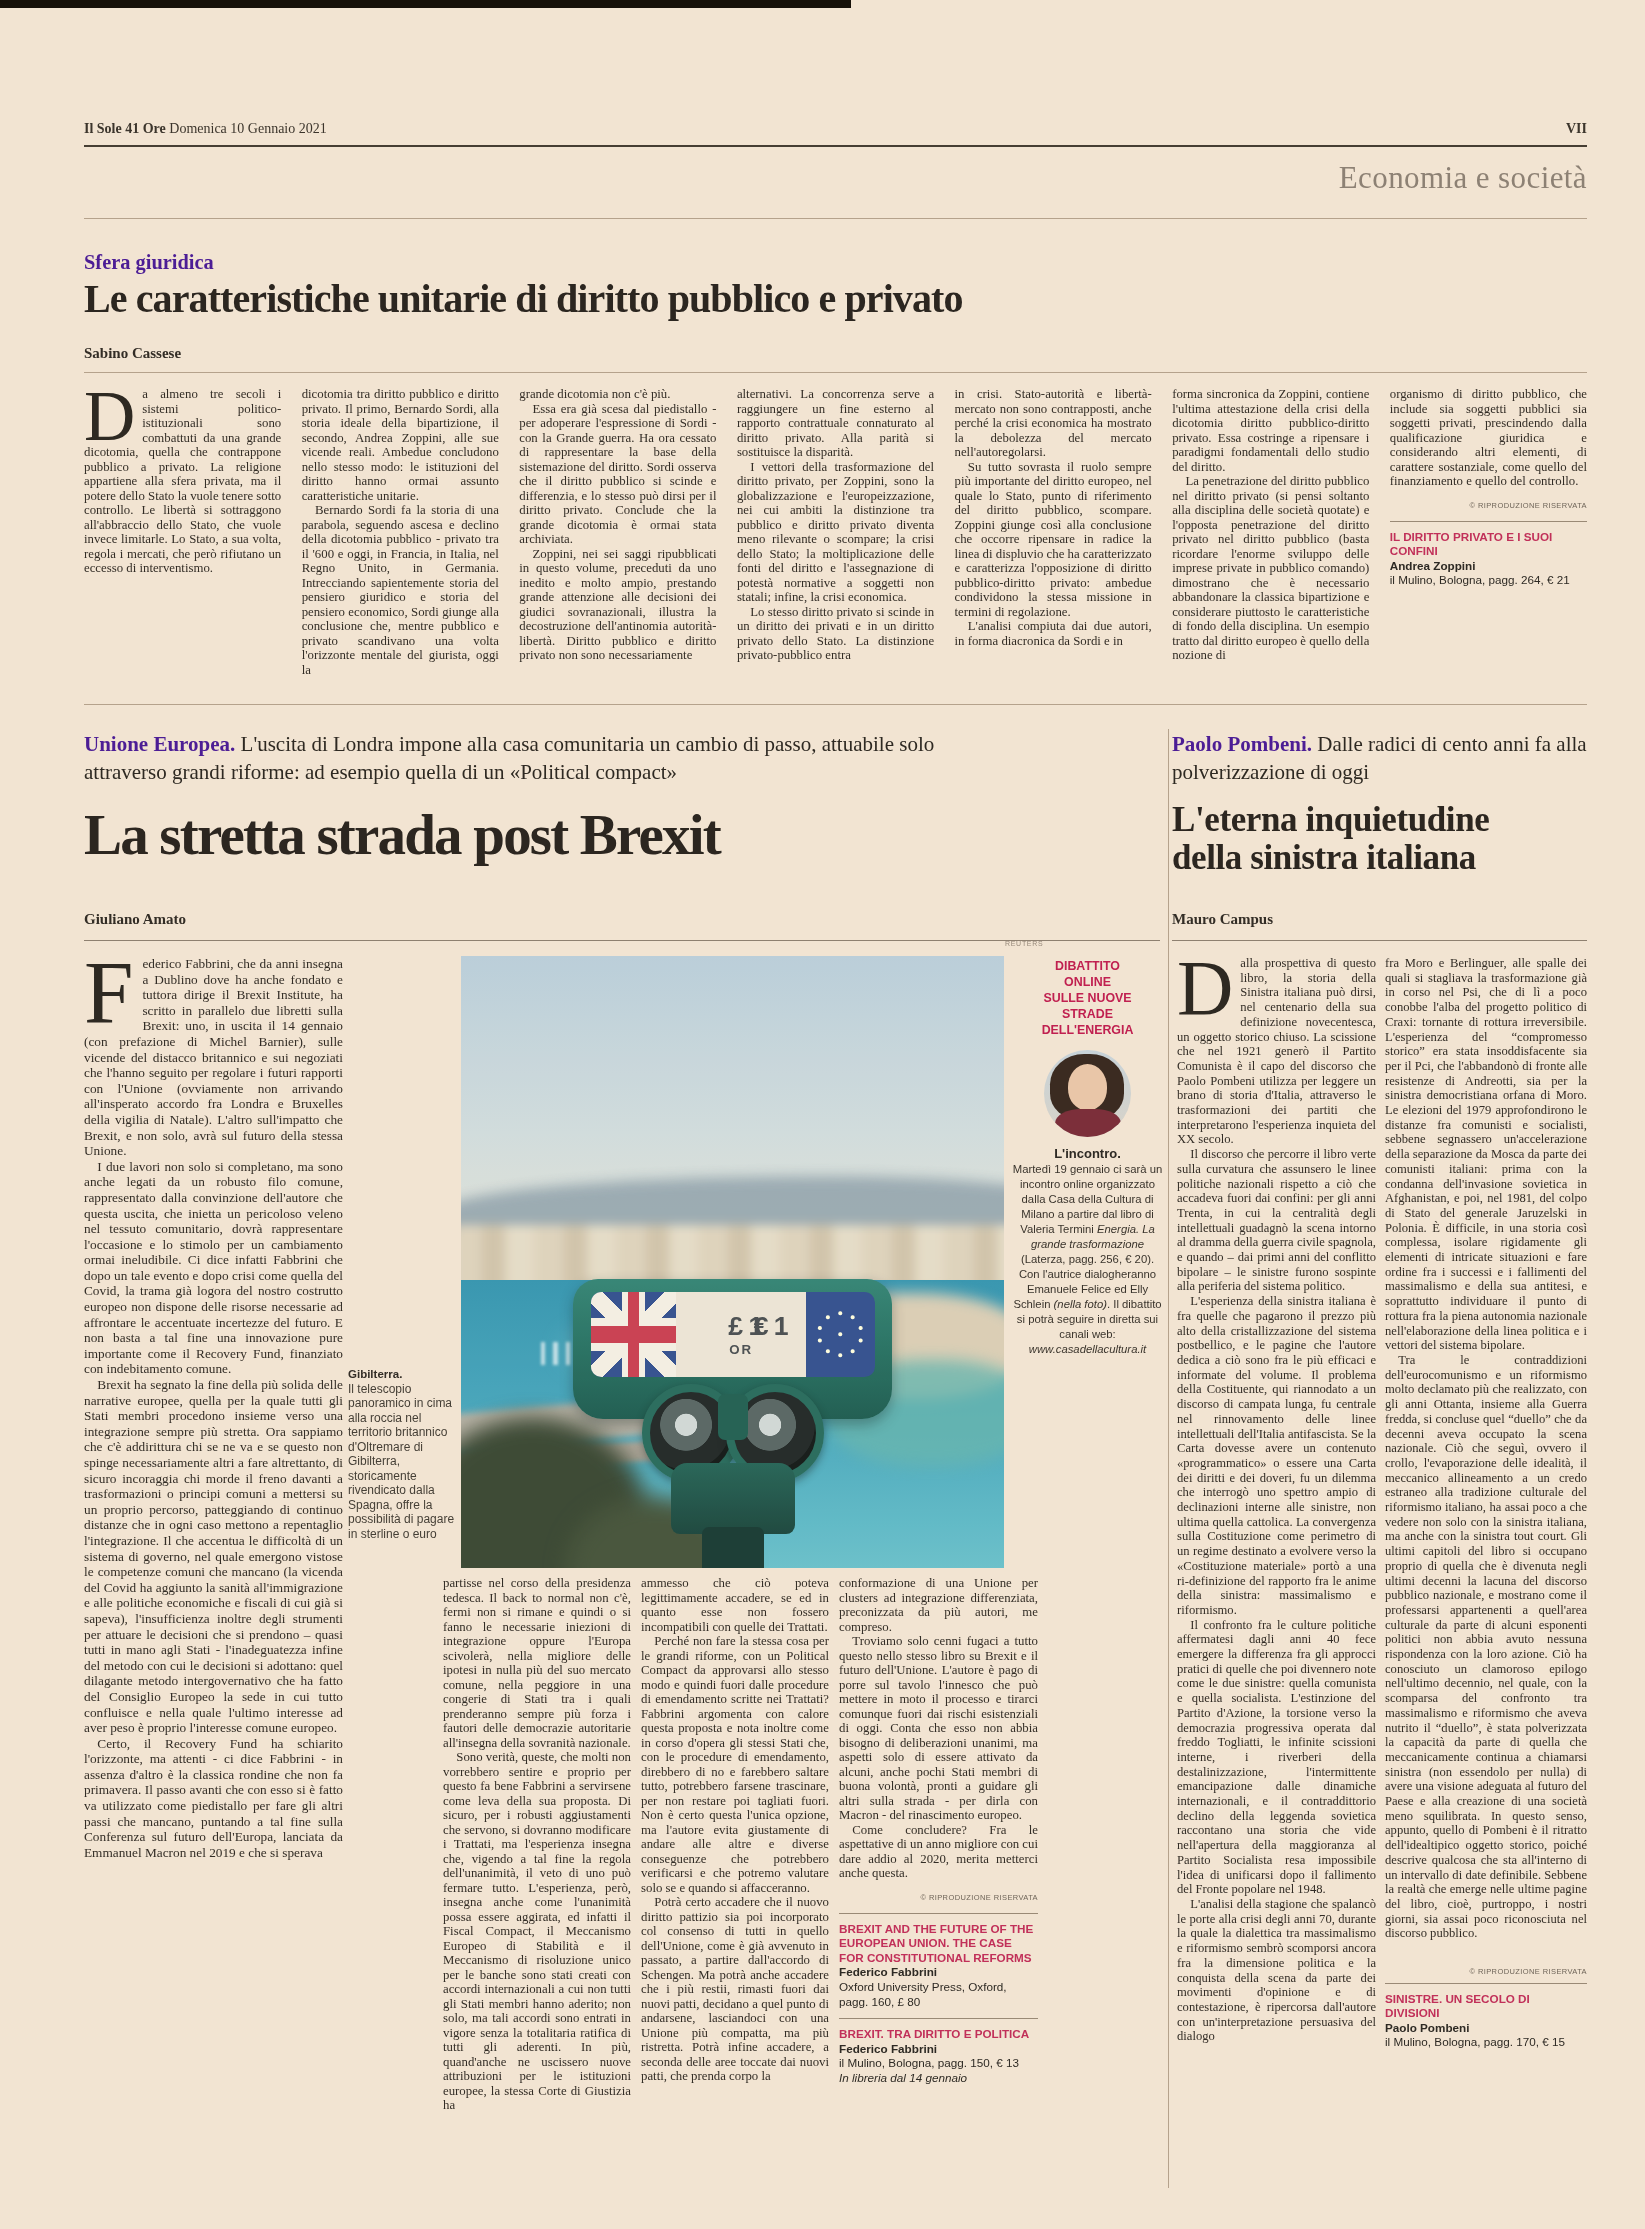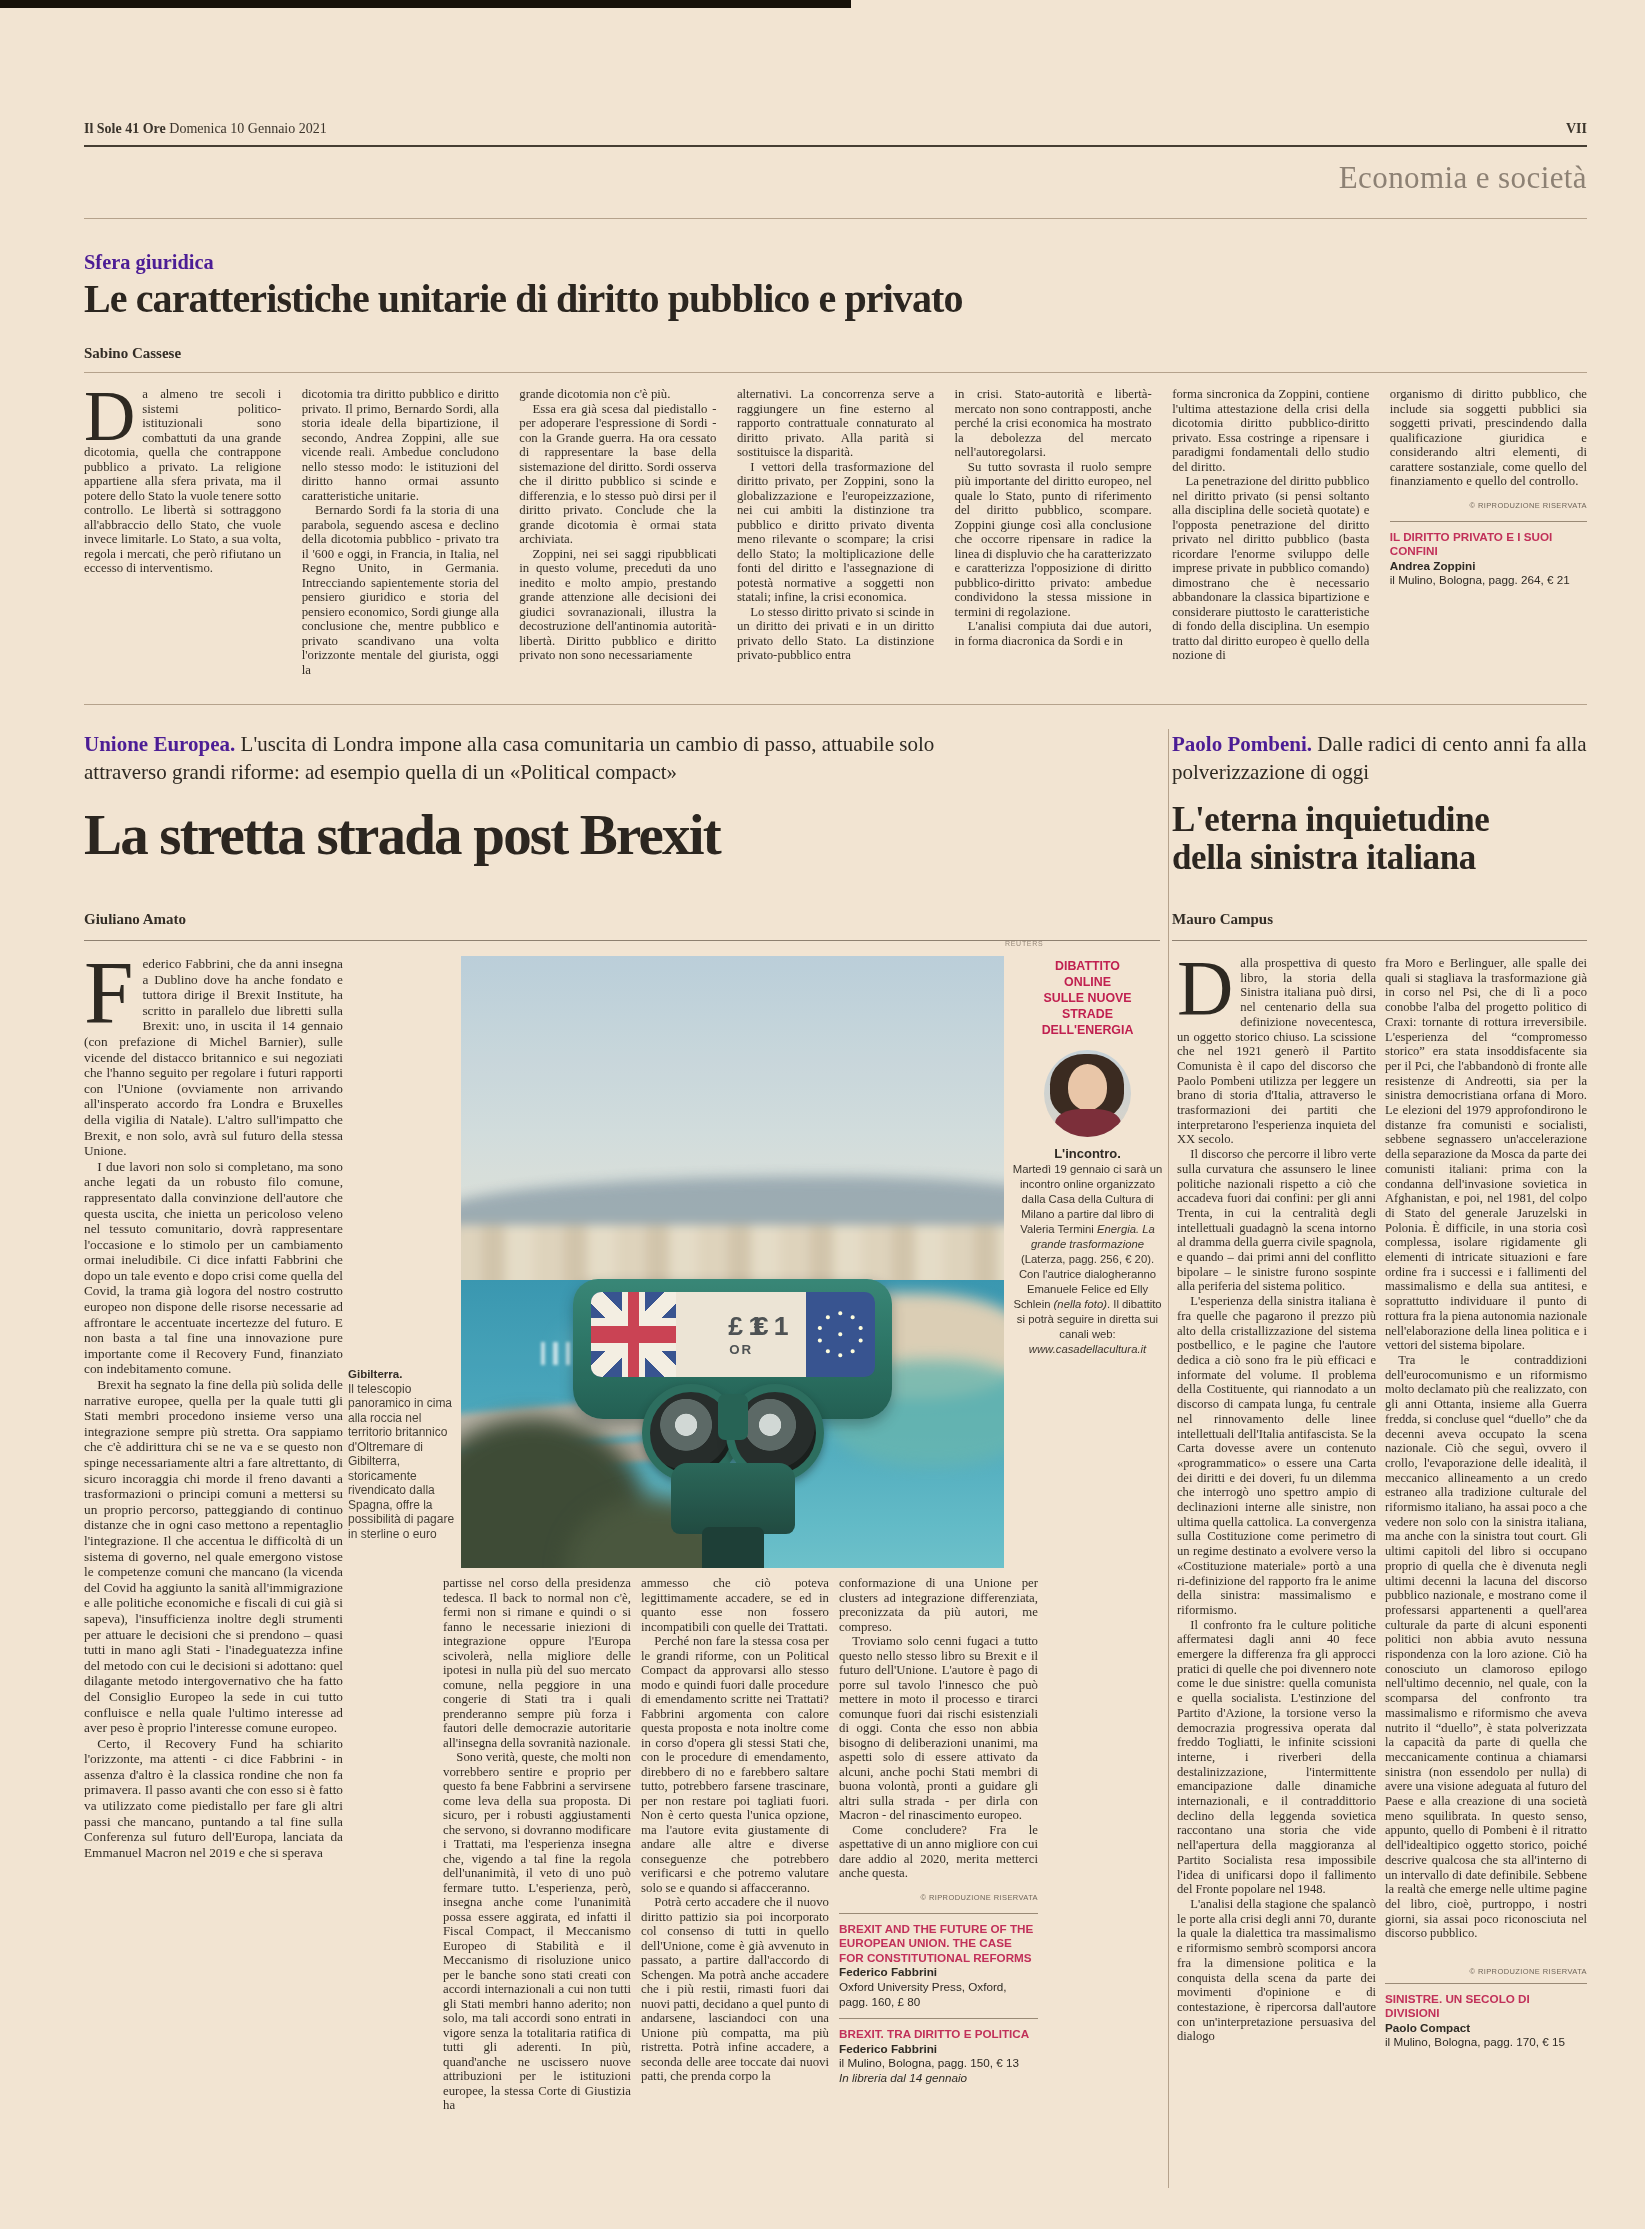--- a/index.html
+++ b/index.html
@@ -294,17 +294,17 @@
     </div>
 </div>
 <div class="abs sx-col" style="left:1385px;width:202px;">
   <div class="sx-text2 bodytext" style="font-size:12.6px;line-height:14.7px;">
       <p>fra Moro e Berlinguer, alle spalle dei quali si stagliava la trasformazione già in corso nel Psi, che di lì a poco conobbe l'alba del progetto politico di Craxi: tornante di rottura irreversibile. L'esperienza del “compromesso storico” era stata insoddisfacente sia per il Pci, che l'abbandonò di fronte alle resistenze di Andreotti, sia per la sinistra democristiana orfana di Moro. Le elezioni del 1979 approfondirono le distanze fra comunisti e socialisti, sebbene segnassero un'accelerazione della separazione da Mosca da parte dei comunisti italiani: prima con la condanna dell'invasione sovietica in Afghanistan, e poi, nel 1981, del colpo di Stato del generale Jaruzelski in Polonia. È difficile, in una storia così complessa, isolare rigidamente gli elementi di intricate situazioni e fare ordine fra i successi e i fallimenti del massimalismo e della sua antitesi, e soprattutto individuare il punto di rottura fra la piena autonomia nazionale nell'elaborazione della linea politica e i vettori del sistema bipolare.</p>
       <p>Tra le contraddizioni dell'eurocomunismo e un riformismo molto declamato più che realizzato, con gli anni Ottanta, insieme alla Guerra fredda, si concluse quel “duello” che da decenni aveva occupato la scena nazionale. Ciò che seguì, ovvero il crollo, l'evaporazione delle idealità, il meccanico allineamento a un credo estraneo alla tradizione culturale del riformismo italiano, ha assai poco a che vedere non solo con la sinistra italiana, ma anche con la sinistra tout court. Gli ultimi capitoli del libro si occupano proprio di quella che è divenuta negli ultimi decenni la lacuna del discorso pubblico nazionale, e mostrano come il professarsi appartenenti a quell'area culturale da parte di alcuni esponenti politici non abbia avuto nessuna rispondenza con la loro azione. Ciò ha conosciuto un clamoroso epilogo nell'ultimo decennio, nel quale, con la scomparsa del confronto tra massimalismo e riformismo che aveva nutrito il “duello”, è stata polverizzata la capacità da parte di quella che meccanicamente continua a chiamarsi sinistra (non essendolo per nulla) di avere una visione adeguata al futuro del Paese e alla creazione di una società meno squilibrata. In questo senso, appunto, quello di Pombeni è il ritratto dell'idealtipico oggetto storico, poiché descrive qualcosa che sta all'interno di un intervallo di date definibile. Sebbene la realtà che emerge nelle ultime pagine del libro, cioè, purtroppo, i nostri giorni, sia assai poco riconosciuta nel discorso pubblico.</p>
     </div>
   <div class="copyline">© RIPRODUZIONE RISERVATA</div>
   <div class="ref">
     <div class="rtitle">SINISTRE. UN SECOLO DI DIVISIONI</div>
-    <div class="rauthor">Paolo Compact</div>
+    <div class="rauthor">Paolo Pombeni</div>
     <div class="rdetail">il Mulino, Bologna, pagg. 170, € 15</div>
   </div>
 </div>
 
 
 </body></html>

